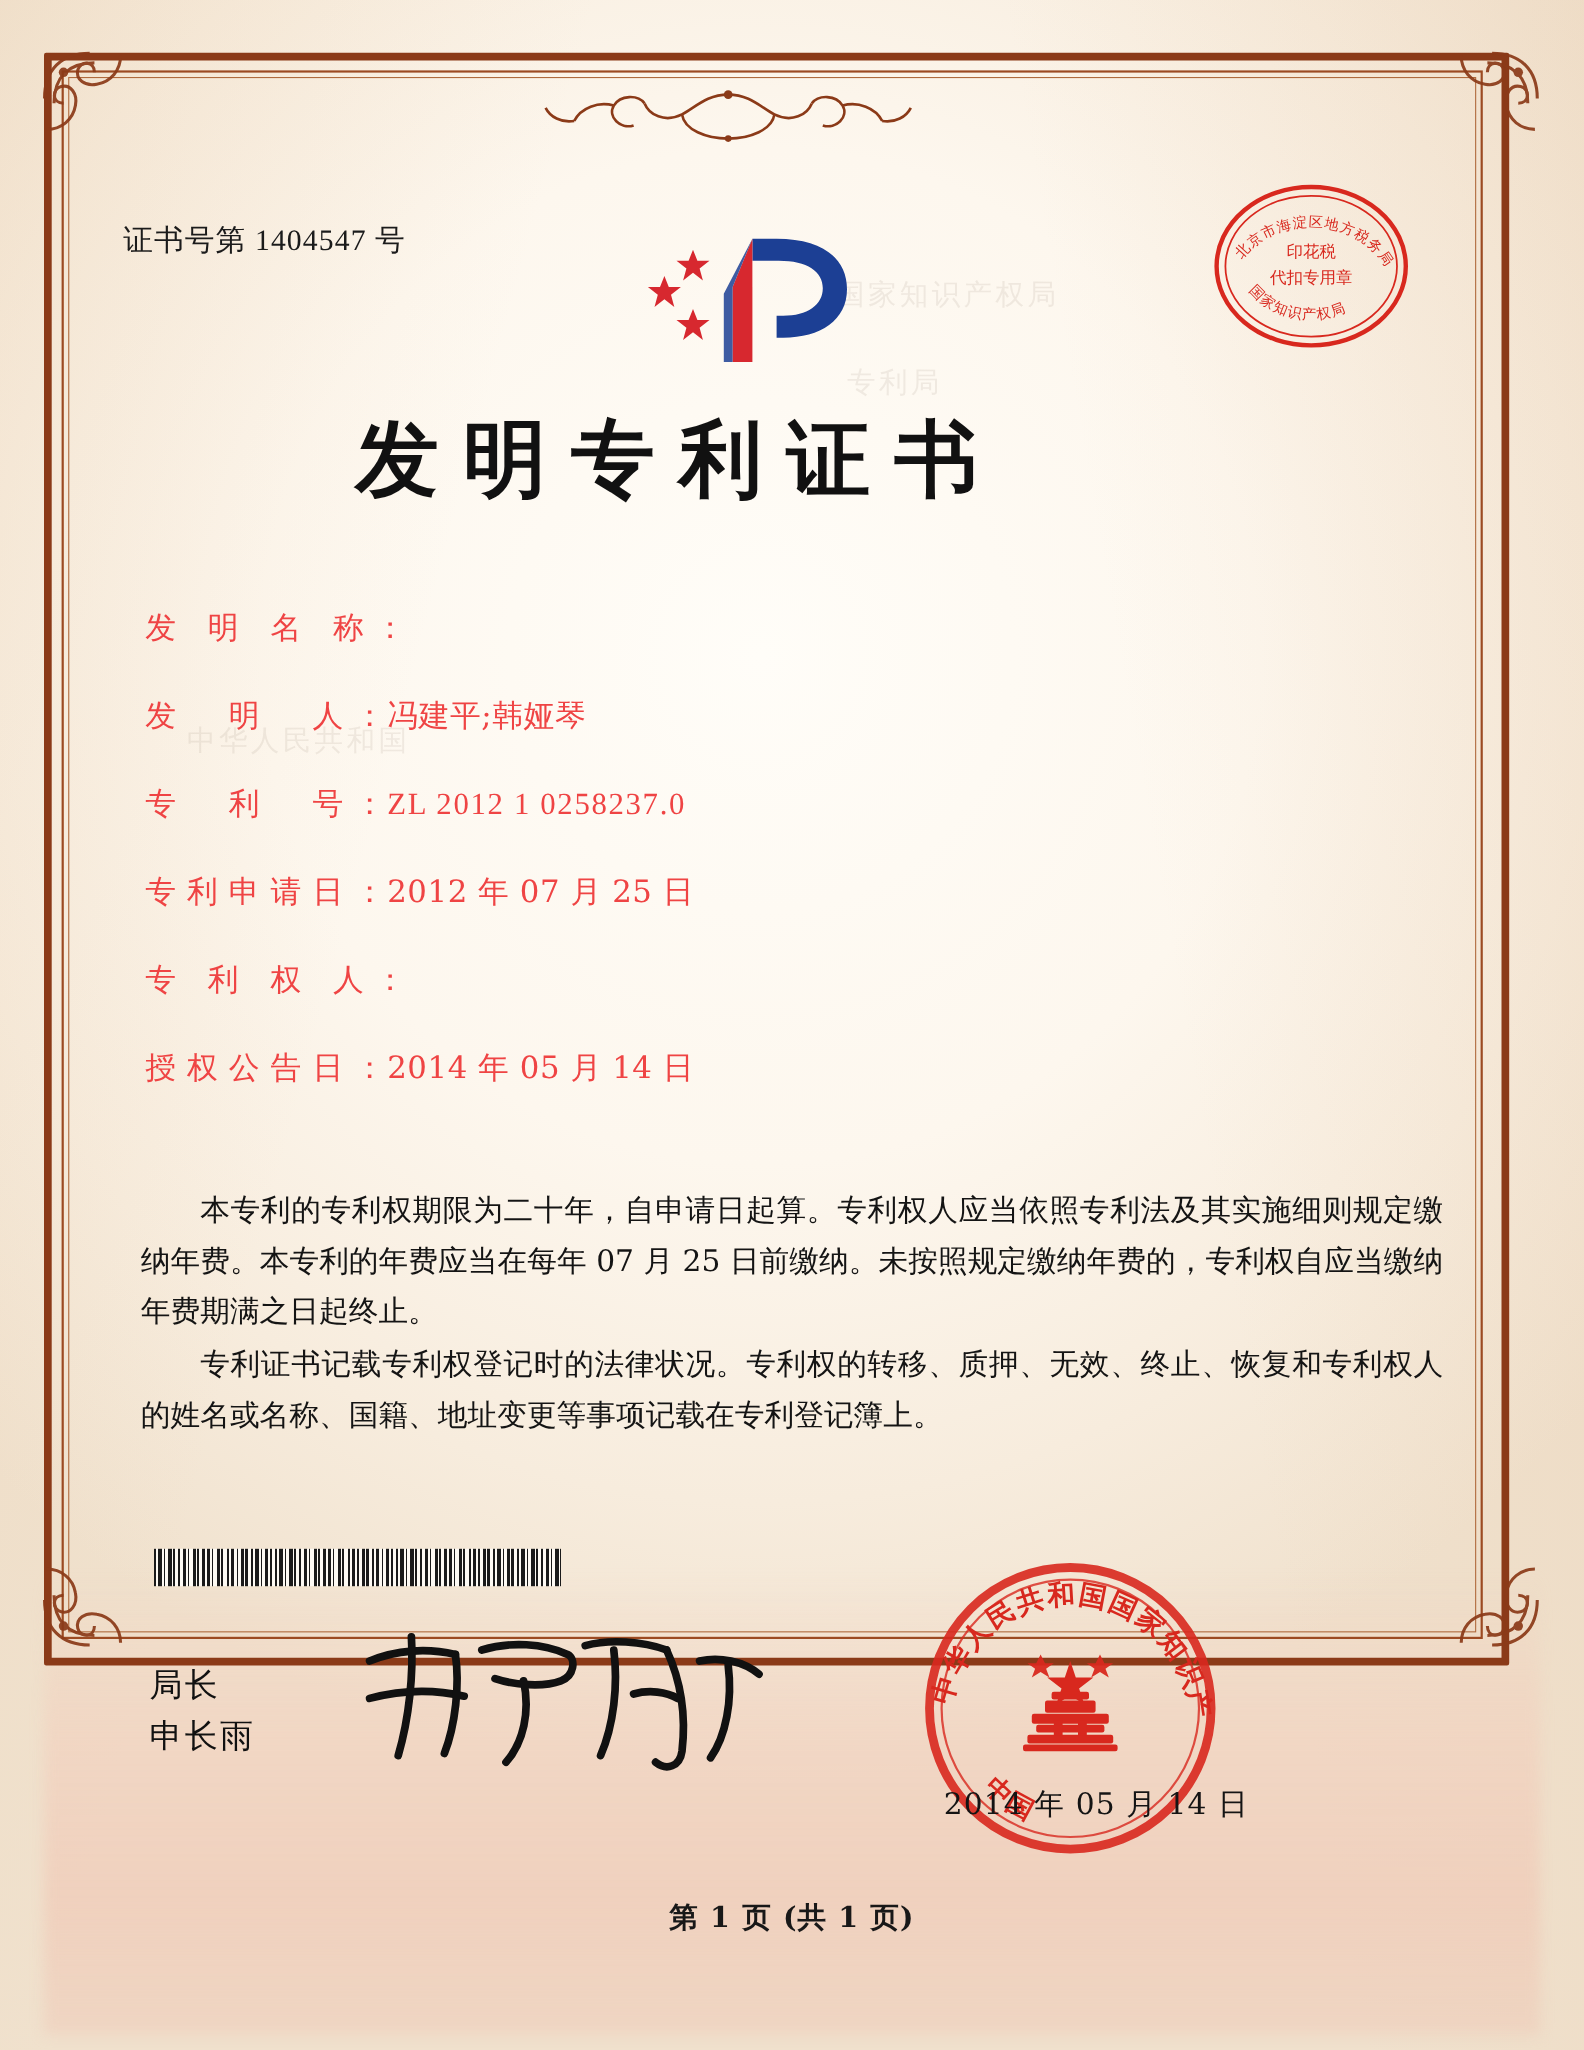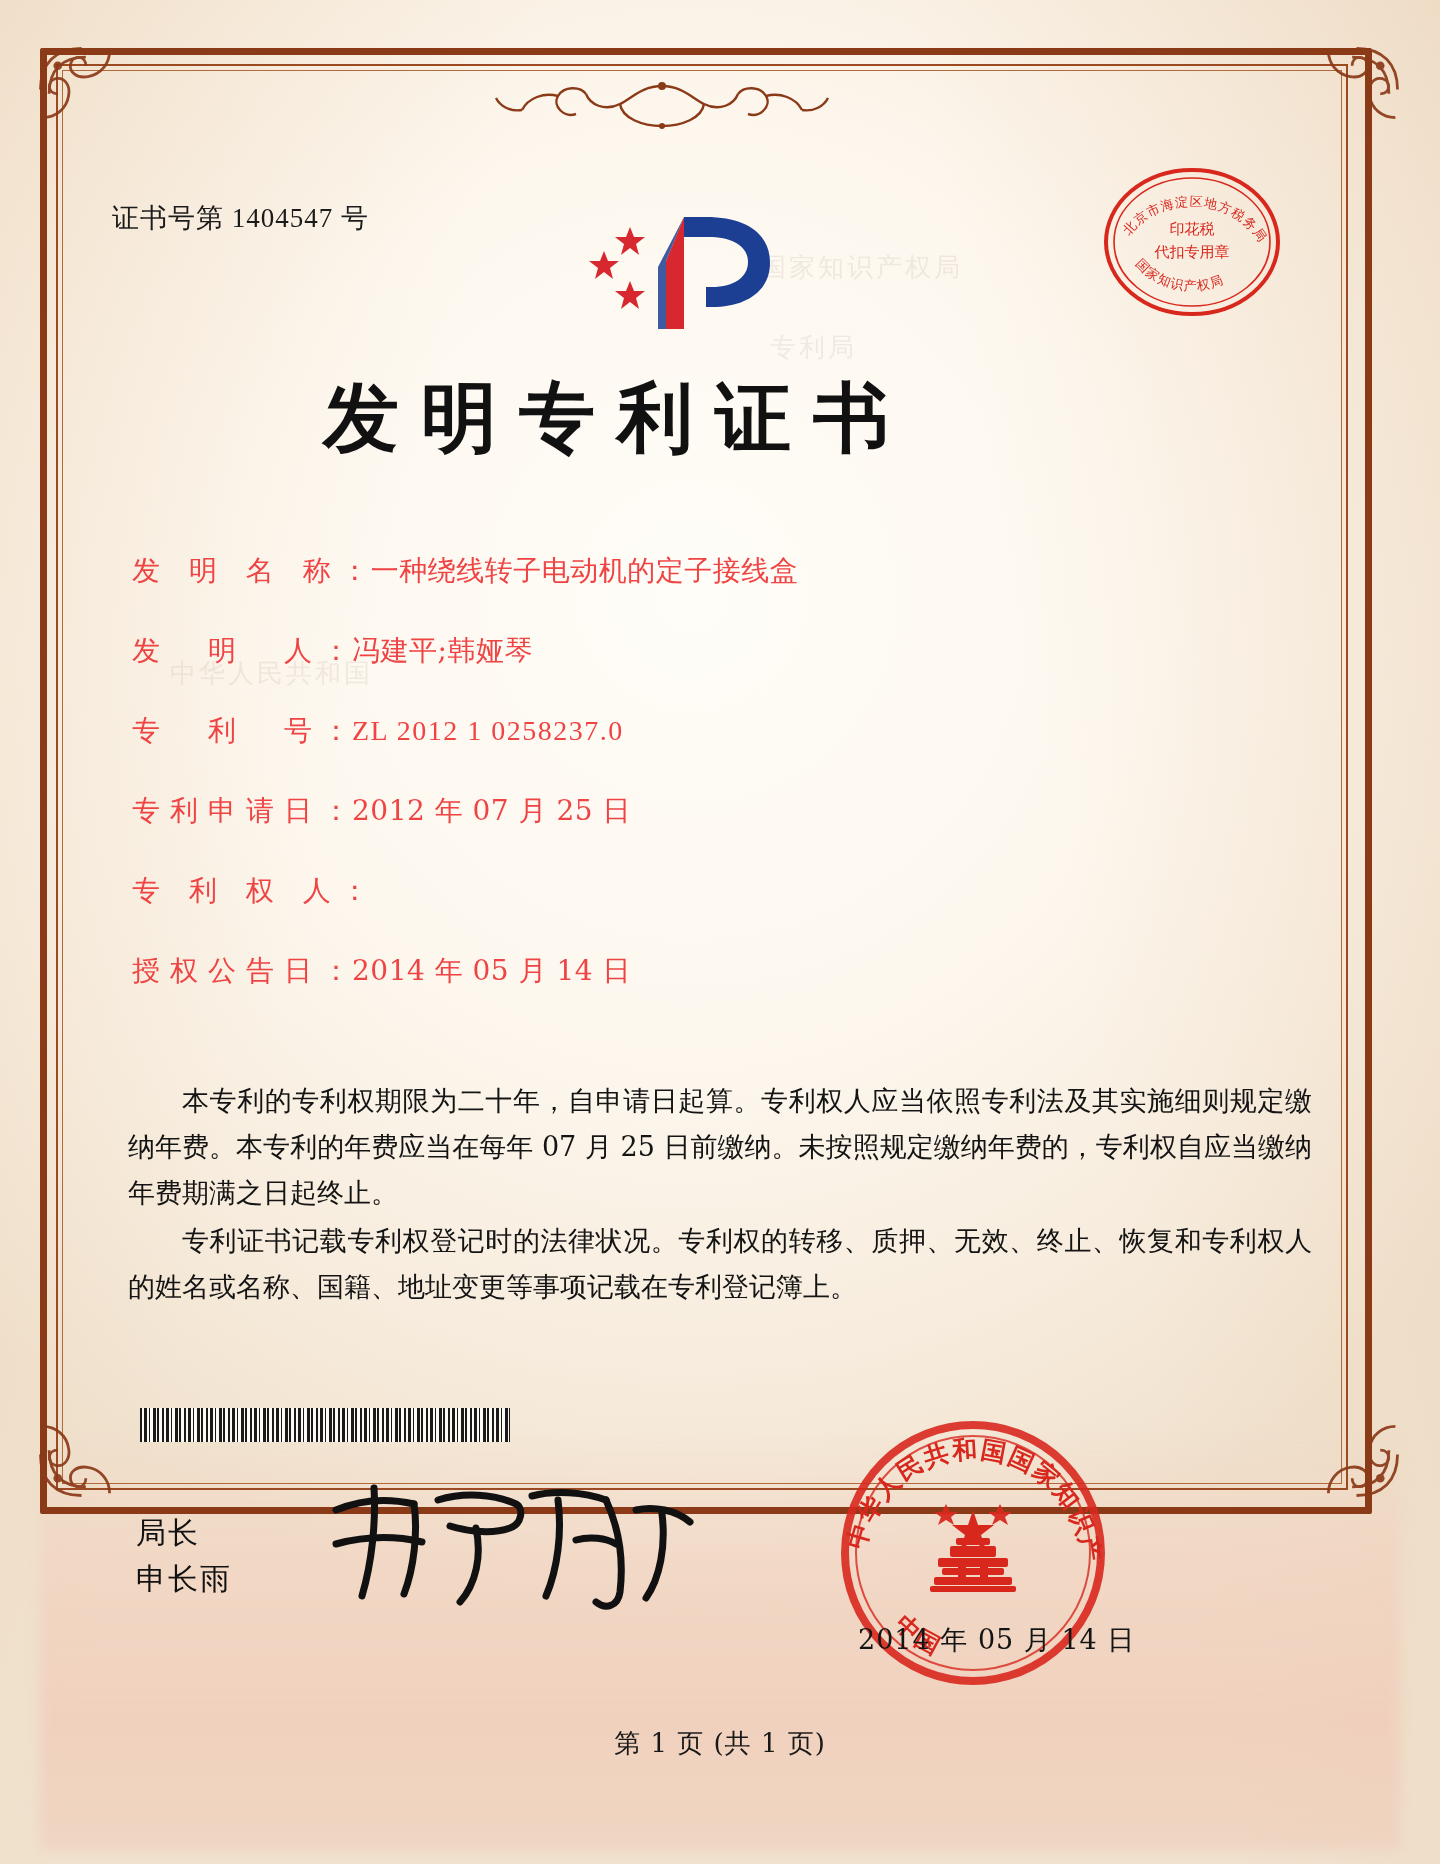--- a/index.html
+++ b/index.html
@@ -224,20 +224,21 @@
   
   .page-footer{
     position:absolute;
     left: 0; top: 1726px;
     width: 1440px;
     text-align: center;
     font-size: 26px;
     color: #181818;
     font-family: "DejaVu Serif", "Liberation Serif", serif;
     letter-spacing: 1px;
+    font-weight: bold;
   }
 
   
   .ghost{
     position:absolute;
     color: rgba(120,100,80,0.10);
     font-size: 26px;
     font-family: "DejaVu Serif", "Liberation Serif", serif;
     letter-spacing: 3px;
     pointer-events:none;
@@ -356,21 +357,20 @@
     </svg>
   </div>
 
   <div class="title">发明专利证书</div>
 
   <div class="fields">
 
     <div class="field-row">
       <span class="field-label sp1">发 明 名 称</span>
       <span class="field-colon">：</span>
-      <span class="field-value">一种绕线转子电动机的定子接线盒</span>
     </div>
 
     <div class="field-row">
       <span class="field-label sp1">发　明　人</span>
       <span class="field-colon">：</span>
       <span class="field-value">冯建平;韩娅琴</span>
     </div>
 
     <div class="field-row">
       <span class="field-label sp1">专　利　号</span>

